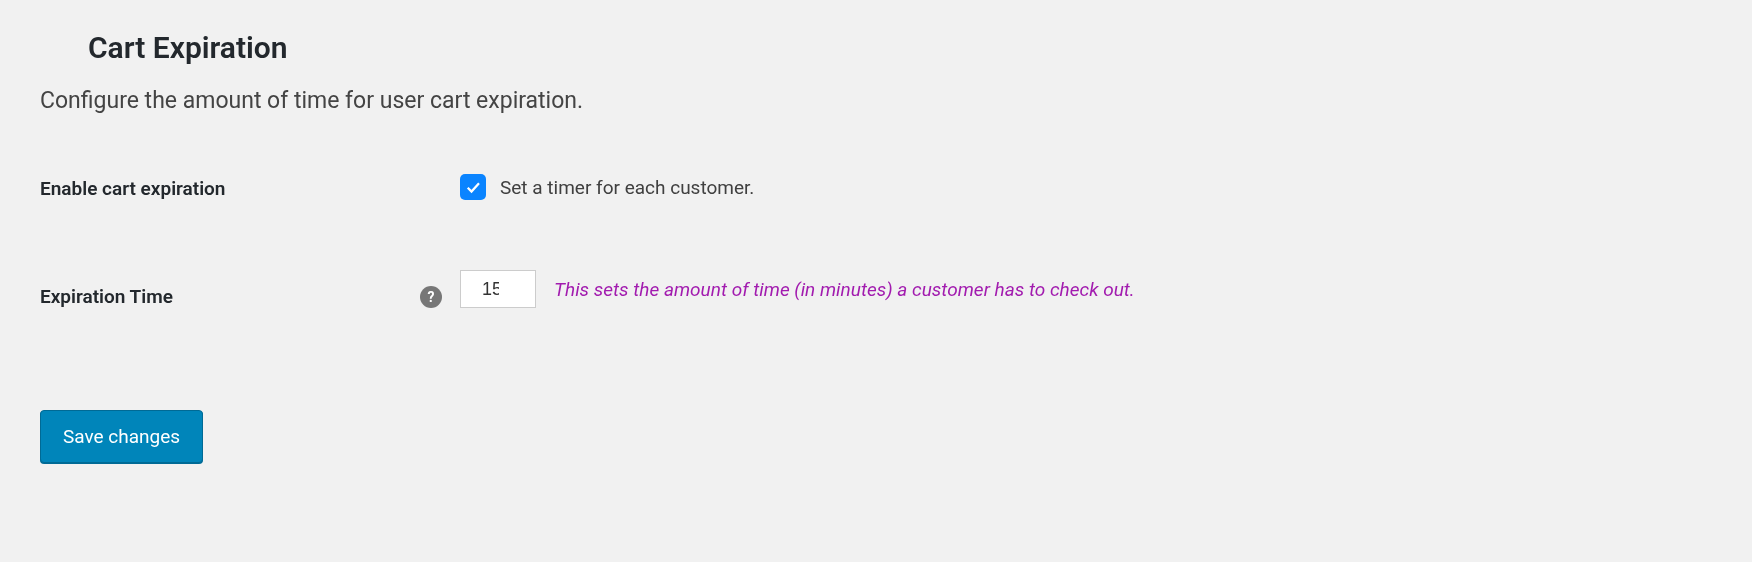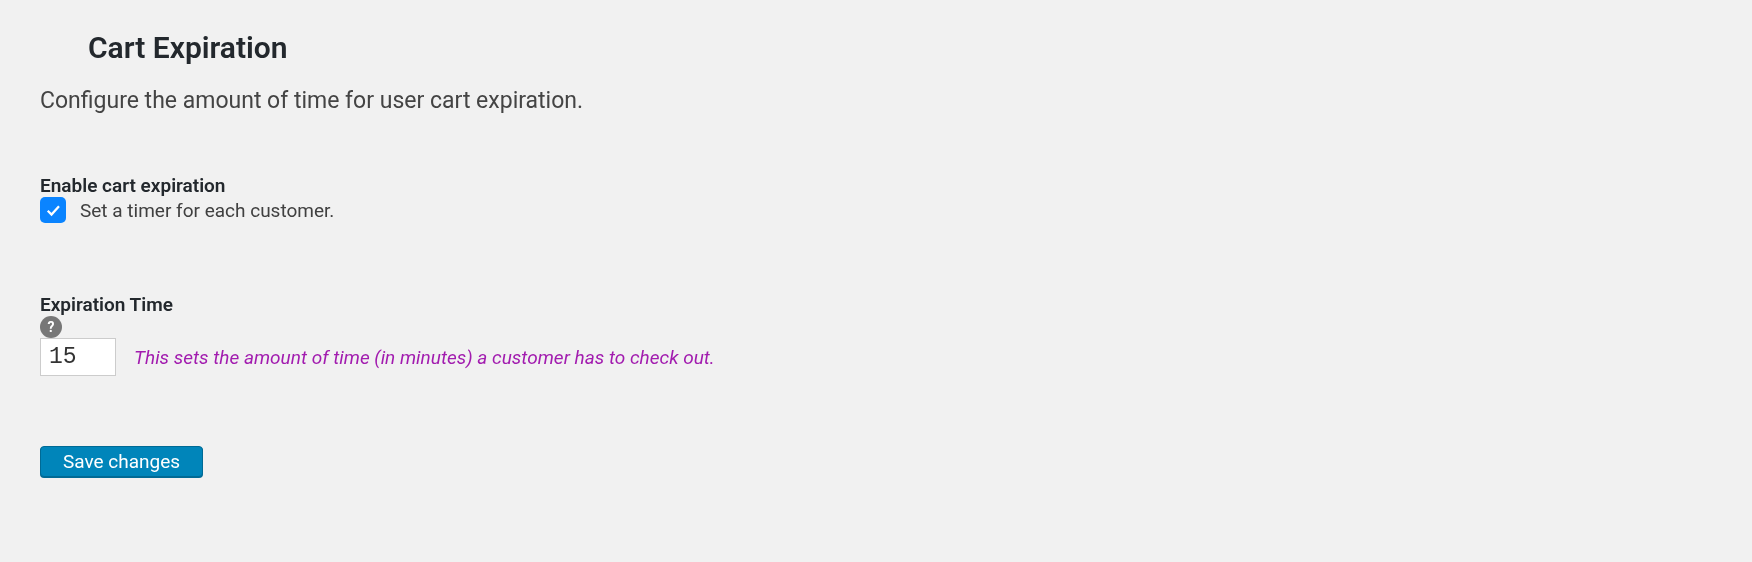--- a/index.html
+++ b/index.html
@@ -21,23 +21,22 @@
       margin-bottom: 22px;
       margin-left: 48px;
     }
     p.section-description {
       font-size: 23px;
       color: #444;
       margin-bottom: 60px;
     }
     .form-row {
       display: flex;
-      align-items: flex-start;
+      align-items: flex-end;
       margin-bottom: 70px;
-      flex-direction: column;
     }
     .form-label {
       width: 380px;
       font-size: 19px;
       font-weight: 600;
       color: #23282d;
       flex-shrink: 0;
     }
     .help-col {
       width: 40px;
@@ -88,40 +87,41 @@
     }
     .checkbox-label {
       font-size: 19px;
       color: #404040;
     }
     .number-input {
       width: 76px;
       height: 38px;
       border: 1px solid #ccc;
       background: #fff;
-      font-size: 23px;
+      font-size: 18px;
       color: #333;
-      padding: 4px 8px;
-      font-family: Liberation Mono, monospace;
+      padding: 4px 21px;
+      font-family: Liberation Sans, sans-serif;
     }
     .field-description {
       font-size: 19px;
       font-style: italic;
       color: #a21caf;
     }
     .save-button {
       background: #0085ba;
       border: 1px solid #006a95;
       border-radius: 4px;
       color: #fff;
       font-size: 19px;
-      padding: 3px 22px;
+      padding: 14px 22px;
       cursor: pointer;
       font-family: inherit;
       box-shadow: 0 1px 0 #006a95;
+      margin-top: 32px;
     }
   </style>
 </head>
 <body>
 
 
 
 <h2 class="section-title">Cart Expiration</h2>
 <p class="section-description">Configure the amount of time for user cart expiration.</p>
 

